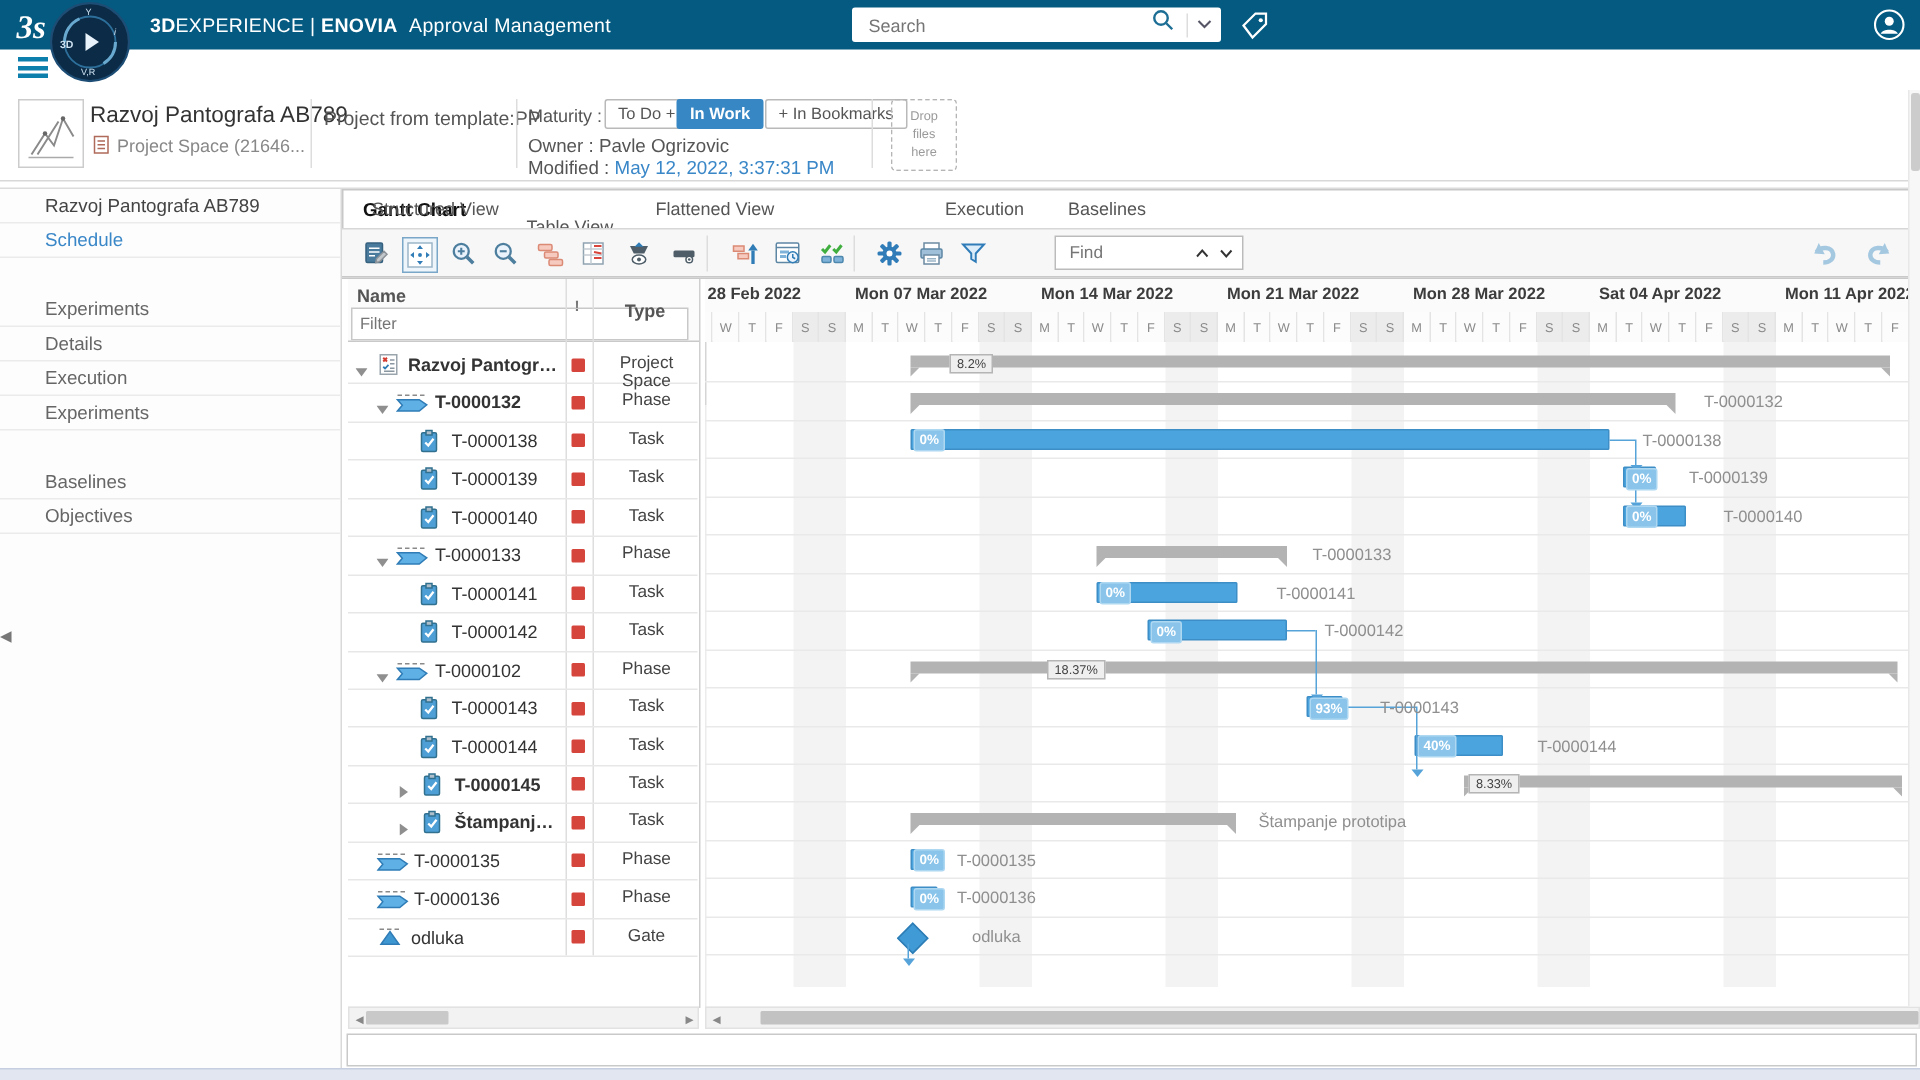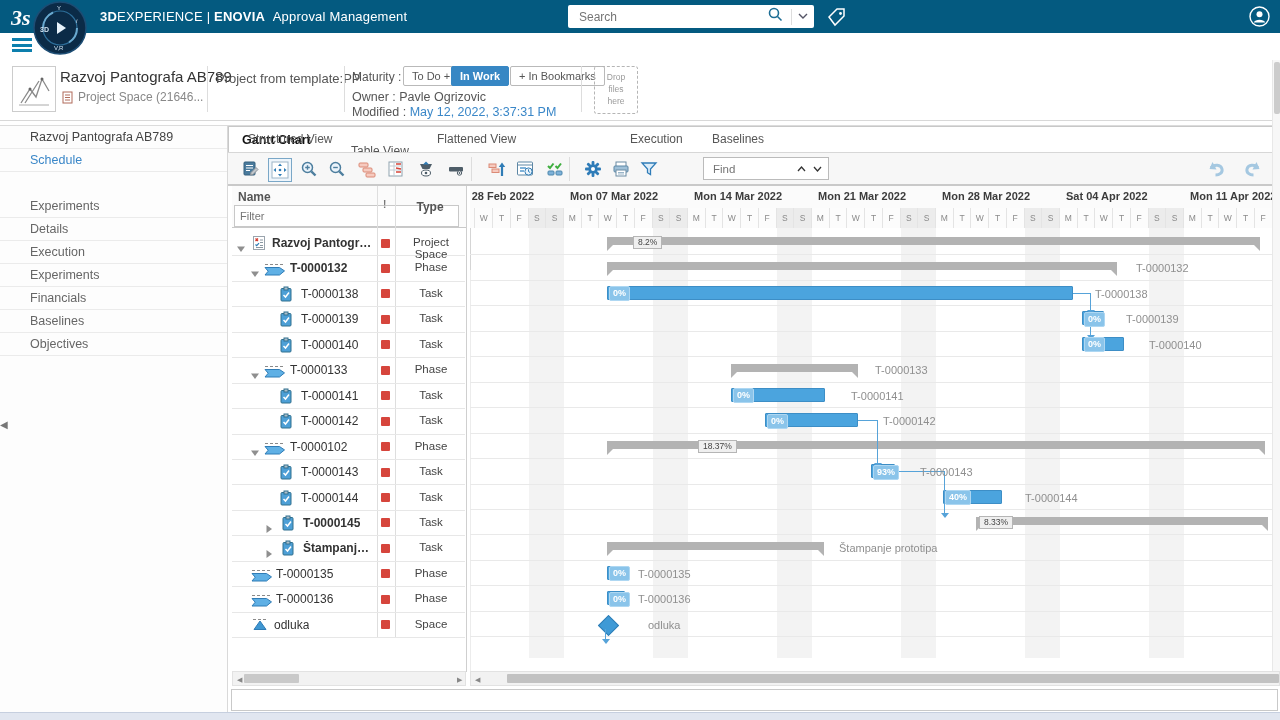--- a/index.html
+++ b/index.html
@@ -156,21 +156,20 @@
 
   <div class="abs" style="left:0;top:125px;width:1280px;height:1px;background:#dcdcdc;"></div>
 
   <div class="abs sidebar" id="sidebar">
       <div class="sbitem hdrrow" style="top: 0px;">Razvoj Pantografa AB789</div>
       <div class="sbitem active" style="top: 23px;">Schedule</div>
       <div class="sbitem" style="top: 69px;">Experiments</div>
       <div class="sbitem" style="top: 92px;">Details</div>
       <div class="sbitem" style="top: 115px;">Execution</div>
       <div class="sbitem" style="top: 138px;">Experiments</div>
-      <div class="sbitem" style="top: 161px;">Financials</div>
       <div class="sbitem" style="top: 184px;">Baselines</div>
       <div class="sbitem" style="top: 207px;">Objectives</div>
     </div>
   <div class="abs" style="left:0px;top:417px;width:9px;height:16px;color:#777;font-size:10px;line-height:16px;cursor:pointer;">◀</div>
 
   <div class="abs" style="left:228px;top:126px;width:1052px;height:26px;background:#fff;" id="tabsbar">
       <div class="tabtxt" style="left: 20px;">Structured View</div>
       <div class="tabtxt" style="left: 123px; margin-top: 12px;">Table View</div>
       <div class="tabtxt" style="left: 209px;">Flattened View</div>
       <div style="left: 300px; top: 0px; height: 26px; padding: 0px 13px; border-top: 1px solid rgb(200, 200, 200); border-right: 1px solid rgb(200, 200, 200); border-left: 1px solid rgb(200, 200, 200); border-image: initial; border-bottom: none; background: rgb(255, 255, 255); display: flex; align-items: center; font-size: 12.5px; font-weight: bold; color: rgb(17, 17, 17); cursor: pointer;">Gantt Chart</div>
@@ -660,21 +659,21 @@
         <div class="redsq" style="top: 8.5px;"></div>
         <div class="ttype" style="">Phase</div>
       </div>
       <div class="trow" style="top: 611.75px; height: 25.45px;">
         <div style="left: 20px; top: 5px; position: absolute;"><svg width="16" height="14" viewBox="0 0 16 14">
             <path d="M1 2.5h13" stroke="#8a8a8a" stroke-dasharray="3 2"></path>
             <path d="M2 12.5L8 4l6 8.5z" fill="#3f97d2" stroke="#2f7cb6"></path>
           </svg></div>
         <div class="tname" style="left: 42px; max-width: 101px;">odluka</div>
         <div class="redsq" style="top: 8.5px;"></div>
-        <div class="ttype" style="">Space</div>
+        <div class="ttype" style="">Gate</div>
       </div>
     </div>
 
   <div class="abs hscroll" style="left:232px;top:671px;width:234px;">
     <div class="sarrow" style="left:4px;">◀</div>
     <div class="sarrow" style="left:224px;">▶</div>
     <div class="thumb" style="left:11px;width:55px;"></div>
   </div>
   <div class="abs hscroll" style="left:470px;top:671px;width:810px;">
     <div class="sarrow" style="left:4px;">◀</div>

